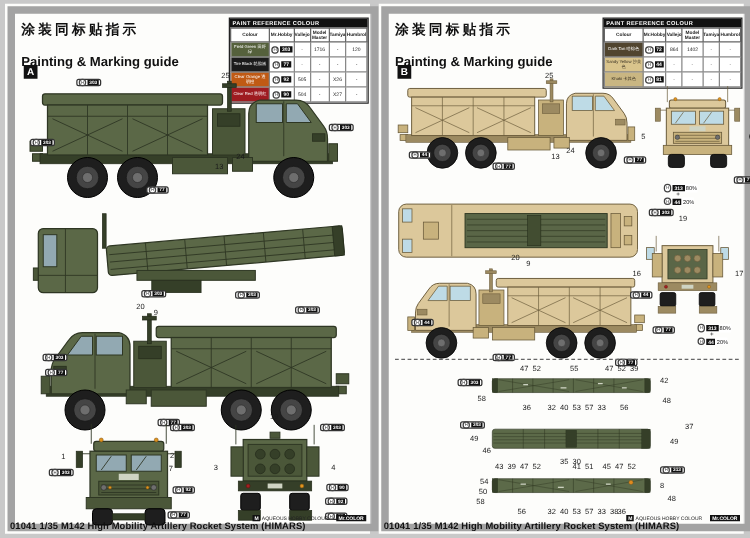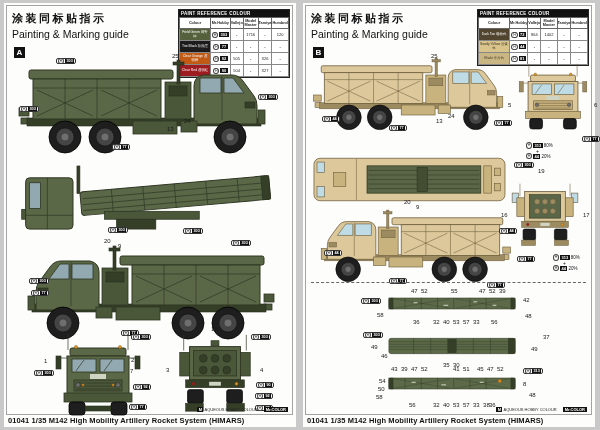--- a/index.html
+++ b/index.html
@@ -1,24 +1,24 @@
 <!DOCTYPE html>
 <html><head>
 <meta charset="utf-8">
 <style>
   html,body{margin:0;padding:0}
   body{width:600px;height:430px;background:#c9c9c9;position:relative;overflow:hidden;
        font-family:"Liberation Sans",sans-serif;color:#111}
   .page{position:absolute;top:3px;width:292px;height:424px;background:#fdfdfb}
   #pa{left:4px}
   #pb{left:303px}
-  .frame{position:absolute;left:2px;top:2px;width:285px;height:408px;border:1px solid #a3a3a3}
+  .frame{position:absolute;left:2px;top:2px;width:285px;height:408px;border:6px solid #a3a3a3}
   .hdr{position:absolute;left:5px;top:5px}
   .t-cn{font-size:11px;font-weight:bold;letter-spacing:2.5px;white-space:nowrap}
-  .t-en{font-size:10.5px;font-weight:normal;margin-top:2px;white-space:nowrap}
+  .t-en{font-size:10.5px;font-weight:bold;margin-top:13px;white-space:nowrap}
   .seclab{position:absolute;left:7px;top:41px;width:11px;height:11px;background:#111;color:#fff;
           font-size:8px;font-weight:bold;text-align:center;line-height:11px}
   .cap{position:absolute;left:4px;top:413px;font-size:7.5px;font-weight:bold;letter-spacing:.1px;white-space:nowrap}
   .foot{position:absolute;right:4px;bottom:2px;display:flex;gap:6px;align-items:center;font-size:4px;color:#222}
   .foot .fico{background:#111;color:#fff;font-size:4px;padding:0 1.5px;font-weight:bold}
   .foot .fbox{background:#111;color:#fff;padding:0 2px;font-size:4px;font-weight:bold}
   
   .ptable{position:absolute;right:2px;top:3px;width:110px;border:1px solid #222;background:#fff}
   .pt-title{background:#111;color:#fff;font-size:4.5px;font-weight:bold;padding:1px 2px;letter-spacing:.3px}
   .ptable table{border-collapse:collapse;width:100%}

